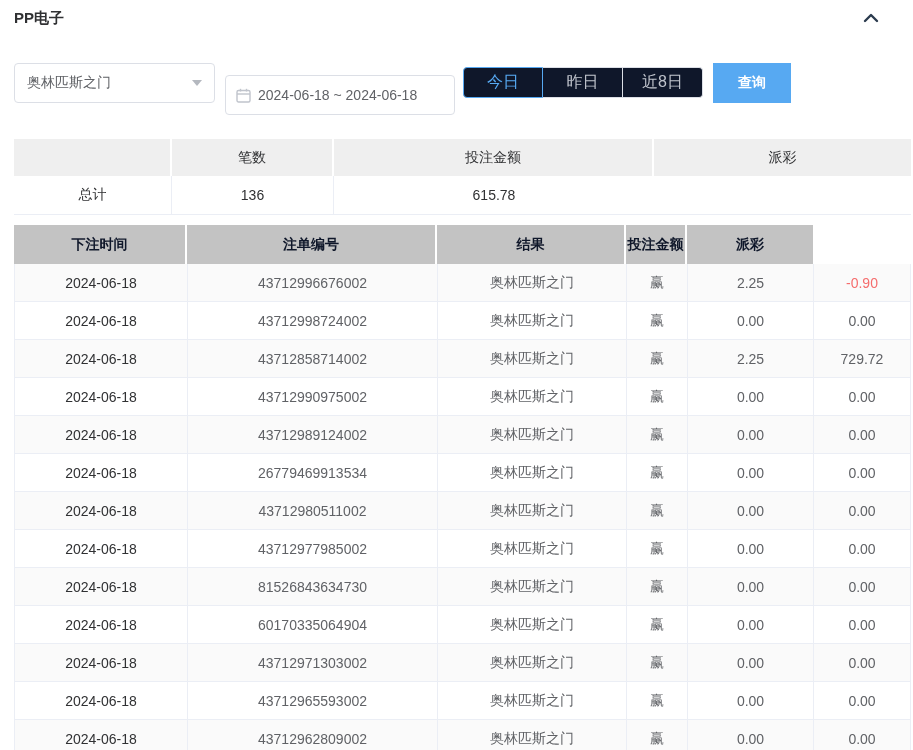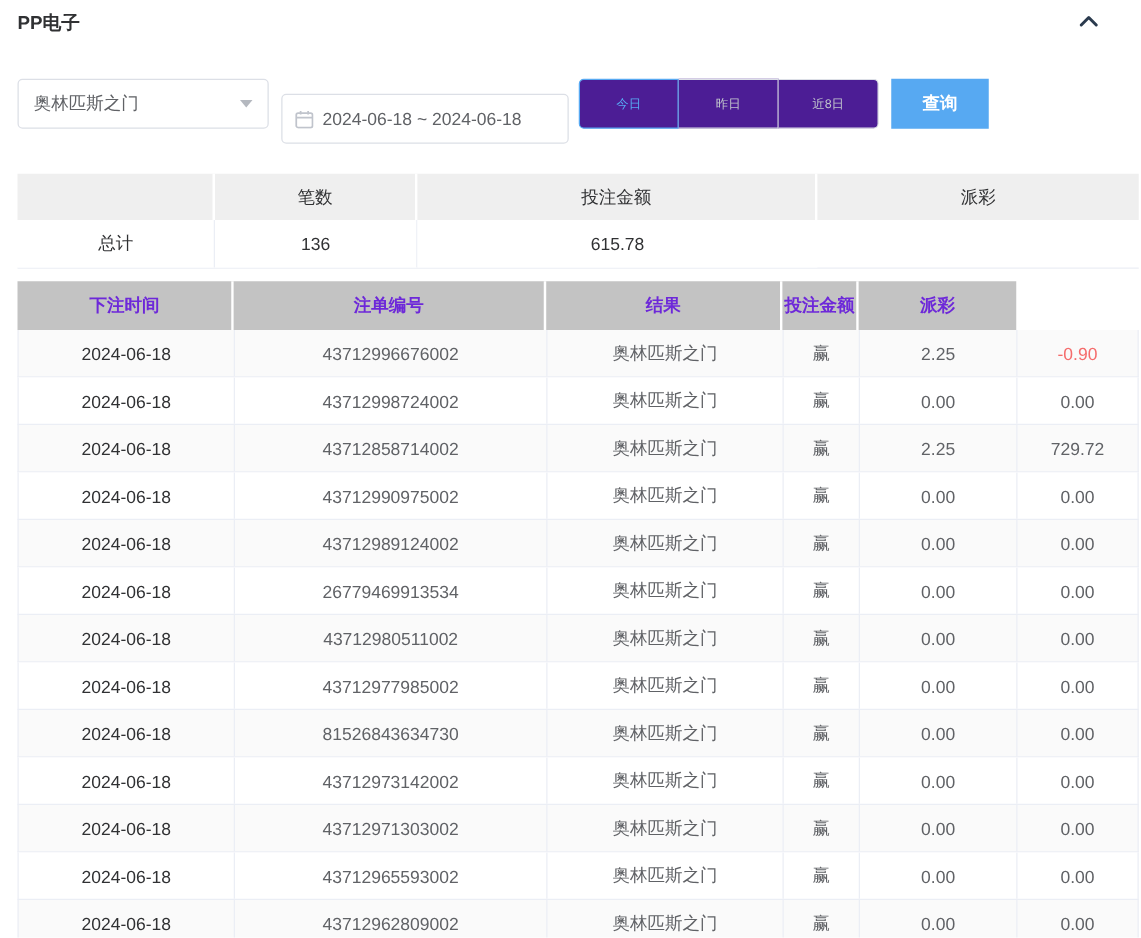--- a/index.html
+++ b/index.html
@@ -19,43 +19,43 @@
   .controls { display:flex; align-items:center; margin:22px 0 0 14px; }
   .select-box { width:201px; height:40px; border:1px solid var(--border); border-radius:4px;
     display:flex; align-items:center; justify-content:space-between; padding:0 12px;
     font-size:14px; color:#606266; background:#fff; cursor:pointer; }
   .caret-down { width:0; height:0; border-left:5px solid transparent; border-right:5px solid transparent;
     border-top:6px solid #b4b8bf; }
   .date-box { margin-left:10px; width:230px; height:40px; border:1px solid var(--border); border-radius:4px;
     display:flex; align-items:center; padding:0 10px; font-size:14px; color:#606266; background:#fff; cursor:pointer;margin-top:25px; }
   .date-box svg { margin-right:7px; flex:none; }
   .btn-group { display:flex; margin-left:8px; }
-  .btn-group .qbtn { width:80px; height:40px; background:#4c1d95; border:1px solid var(--border);
-    border-left-width:0; font-size:10px; color:#c0c4cc; display:flex; align-items:center; justify-content:center;
+  .btn-group .qbtn { width:80px; height:31px; background:#0f172a; border:1px solid var(--border);
+    border-left-width:0; font-size:16px; color:#c0c4cc; display:flex; align-items:center; justify-content:center;
     cursor:pointer; }
   .btn-group .qbtn:first-child { border-radius:4px 0 0 4px; border-left-width:1px; }
   .btn-group .qbtn:last-child { border-radius:0 4px 4px 0; }
   .btn-group .qbtn.active { border:1px solid var(--accent); color:var(--accent); }
   .query-btn { margin-left:10px; width:78px; height:40px; background:var(--accent); color:#fff;
     border:none; border-radius:0; font-size:14px; font-weight:bold; cursor:pointer;
     display:flex; align-items:center; justify-content:center; }
 
   
   .summary { margin:24px 0 0 14px; width:897px; border-bottom:1px solid var(--line); }
   .summary .srow { display:grid; grid-template-columns:158px 162px 320px 1fr; }
   .summary .shead .cell { background:#efefef; height:37px; color:#303133; border-right:2px solid #fff; }
   .summary .shead .cell:last-child { border-right:none; }
   .summary .sbody .cell { background:#fff; height:38px; color:#303133; border-right:1px solid var(--line); }
   .summary .sbody .cell:last-child { border-right:none; }
   .cell { display:flex; align-items:center; justify-content:center; font-size:14px; }
 
   
   .main-table { margin:10px 0 0 14px; width:897px; }
   .mrow { display:grid; grid-template-columns:173px 250px 189px 61px 126px 1fr; }
-  .mhead .cell { background:#c3c3c3; height:39px; color:#6d28d9; font-weight:bold; border-right:2px solid #fff; }
+  .mhead .cell { background:#c3c3c3; height:39px; color:#0f172a; font-weight:bold; border-right:2px solid #fff; }
   .mhead .cell:last-child { border-right:none; }
   .mbody .mrow { border-left:1px solid var(--line); border-right:1px solid var(--line);
     border-bottom:1px solid var(--line); background:#fff; }
   .mbody .mrow:nth-child(odd) { background:#fafafa; }
   .mbody .cell { height:37px; color:#606266; border-right:1px solid var(--line); }
   .mbody .cell:last-child { border-right:none; }
   .mbody .cell.cell-bet-time { color:#303133; }
   .mbody .cell.neg { color:var(--neg); }
 </style>
 </head>
@@ -189,21 +189,21 @@
         <div class="mrow">
           <div class="cell cell-bet-time">2024-06-18</div>
           <div class="cell cell-order-id">81526843634730</div>
           <div class="cell cell-game-type">奥林匹斯之门</div>
           <div class="cell cell-result">赢</div>
           <div class="cell cell-bet-amount">0.00</div>
           <div class="cell cell-payout">0.00</div>
         </div>
         <div class="mrow">
           <div class="cell cell-bet-time">2024-06-18</div>
-          <div class="cell cell-order-id">43712973142002</div>
+          <div class="cell cell-order-id">60170335064904</div>
           <div class="cell cell-game-type">奥林匹斯之门</div>
           <div class="cell cell-result">赢</div>
           <div class="cell cell-bet-amount">0.00</div>
           <div class="cell cell-payout">0.00</div>
         </div>
         <div class="mrow">
           <div class="cell cell-bet-time">2024-06-18</div>
           <div class="cell cell-order-id">43712971303002</div>
           <div class="cell cell-game-type">奥林匹斯之门</div>
           <div class="cell cell-result">赢</div>

